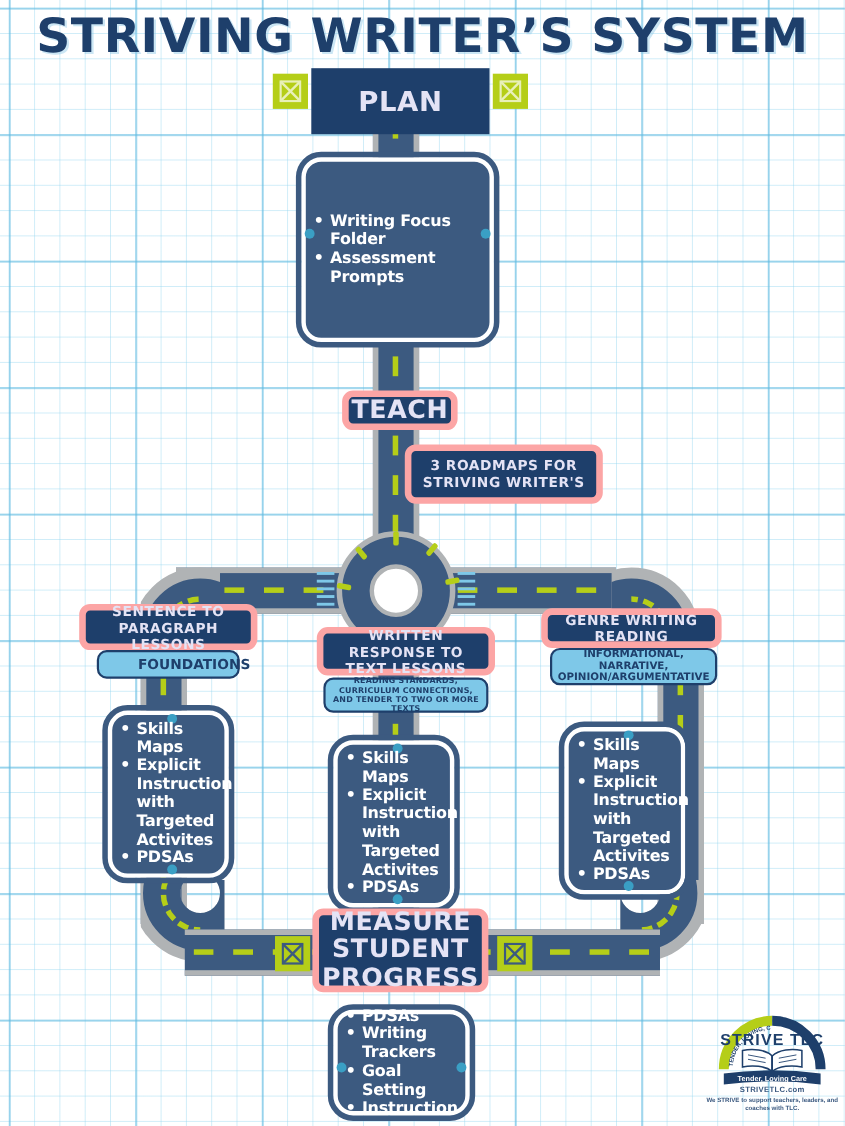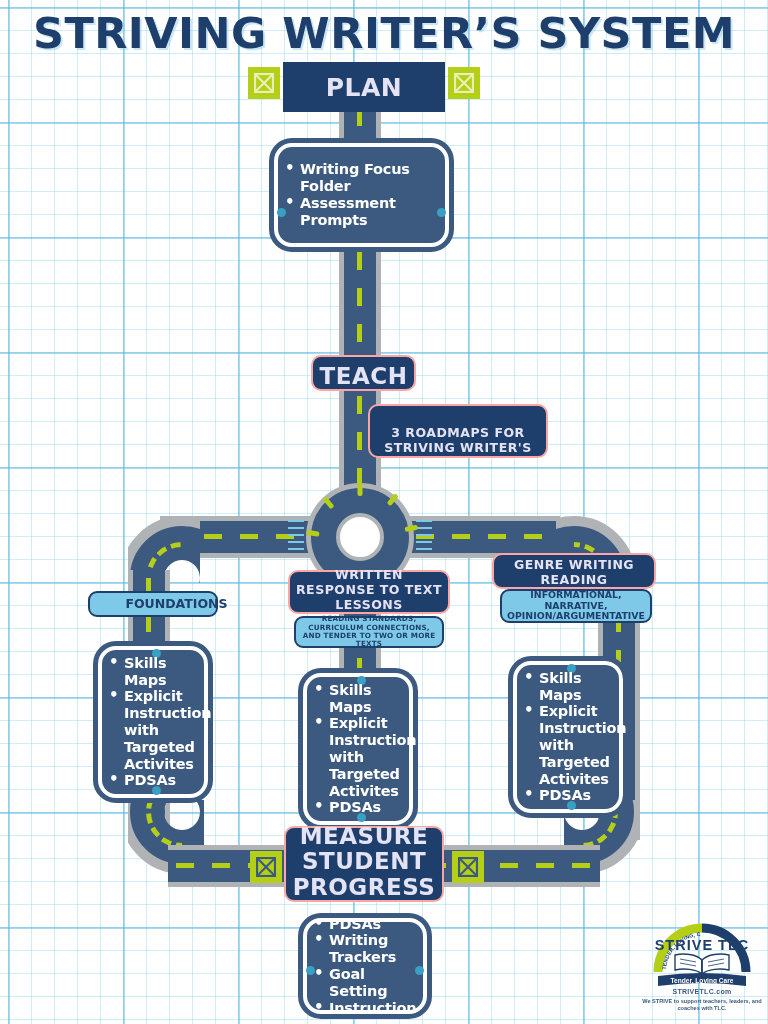--- a/index.html
+++ b/index.html
@@ -108,21 +108,21 @@
     background: #1e3f6b;
     color: #e4e3f5;
     text-align: center;
     font-weight: 700;
     letter-spacing: 0.5px;
     display: flex;
     align-items: center;
     justify-content: center;
     flex-direction: column;
   }
-  .sign.rounded { border-radius: 10px; border: 2px solid #fca5a5; justify-content: flex-end; }
+  .sign.rounded { border-radius: 10px; border: 6px solid #fca5a5; }
   .sign.plain { border-radius: 0; }
 
   .title {
     position: absolute;
     left: 0; right: 0; top: 8px;
     text-align: center;
     font-size: 43px;
     font-weight: 700;
     color: #1e3f6b;
     letter-spacing: 0.5px;
@@ -291,41 +291,44 @@
     </svg>
   </div>
   <div class="xbox" style="left:452px; top:851px; width:32px; height:32px;">
     <svg width="20" height="20" viewBox="0 0 20 20">
       <rect x="1" y="1" width="18" height="18" fill="none" stroke="#3c5a80" stroke-width="2.2"></rect>
       <line x1="1" y1="1" x2="19" y2="19" stroke="#3c5a80" stroke-width="2.2"></line>
       <line x1="19" y1="1" x2="1" y2="19" stroke="#3c5a80" stroke-width="2.2"></line>
     </svg>
   </div>
 
-  <div class="sign plain" style="left:283px; top:62px; width:162px; height:50px; font-size:25px; font-family:'DejaVu Sans',sans-serif;text-align:right;">
+  <div class="sign plain" style="left:283px; top:62px; width:162px; height:60px; font-size:25px; font-family:'DejaVu Sans',sans-serif;text-align:right;">
     <span>PLAN</span>
   </div>
 
-  <div class="card" style="left:274px; top:143px; width:175px; height:104px;">
+  <div class="card" style="left:274px; top:143px; width:175px; height:168px;">
     <div class="rivet" style="left:-1px; top:61px;"></div>
     <div class="rivet" style="right:-1px; top:61px;"></div>
     <ul>
       <li>Writing Focus Folder</li>
       <li>Assessment Prompts</li>
     </ul>
   </div>
 
   <div class="sign rounded" style="left:311px; top:355px; width:105px; height:36px; font-size:23px; font-family:'DejaVu Sans',sans-serif;">
     <span>TEACH</span>
   </div>
 
   <div class="sign rounded" style="left:368px; top:404px; width:180px; height:54px; font-size:12.5px; line-height:1.25; padding:0 6px; font-family:'DejaVu Sans',sans-serif;">
     <span>3 ROADMAPS FOR STRIVING WRITER'S</span>
   </div>
 
+  <div class="sign rounded" style="left:72px; top:549px; width:162px; height:42px; font-size:12.5px; line-height:1.2; padding:0 4px; font-family:'DejaVu Sans',sans-serif;">
+    <span>SENTENCE TO PARAGRAPH LESSONS</span>
+  </div>
   <div class="chip" style="left:88px; top:591px; width:130px; height:26px; font-size:12.5px;">
     <span>FOUNDATIONS</span>
   </div>
   <div class="card" style="left:98px; top:646px; width:110px; height:152px;">
     <div class="rivet" style="left:50px; top:-1px;"></div>
     <div class="rivet" style="left:50px; bottom:-1px;"></div>
     <ul>
       <li>Skills Maps</li>
       <li>Explicit Instruction with Targeted Activites</li>
       <li>PDSAs</li>

